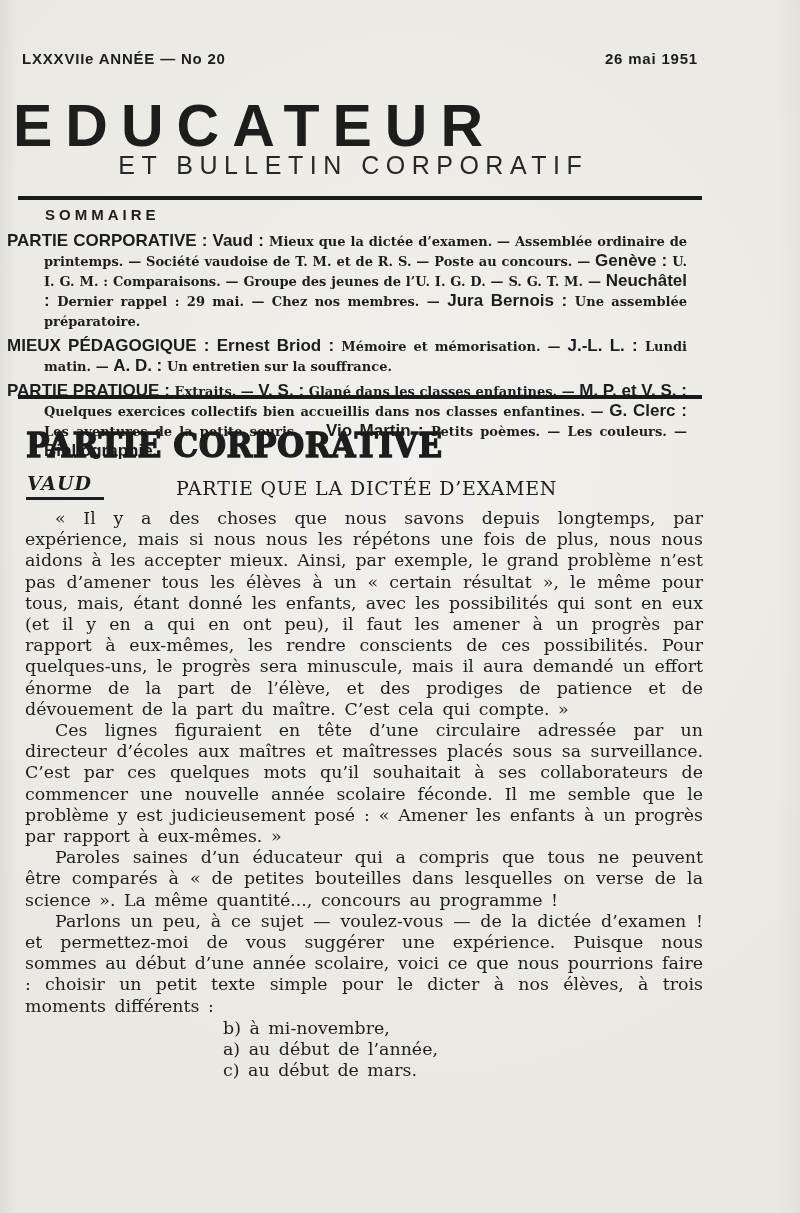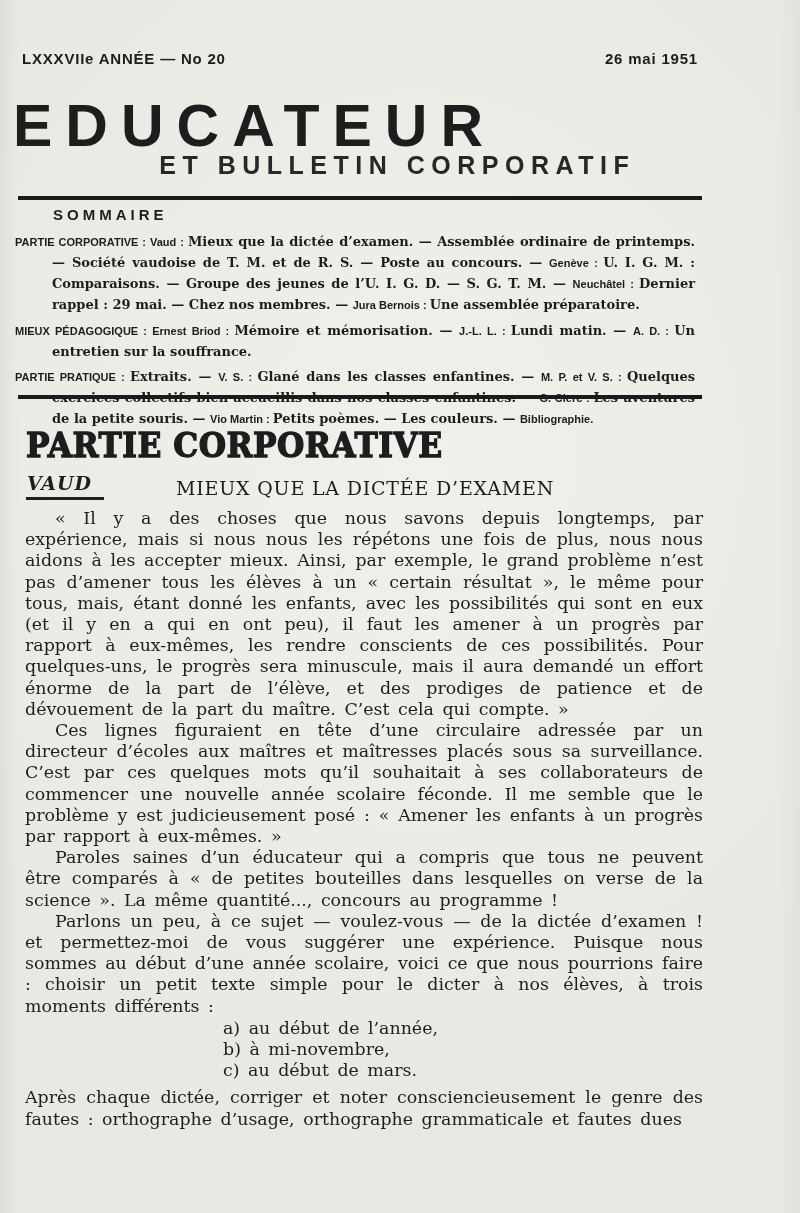--- a/index.html
+++ b/index.html
@@ -35,49 +35,48 @@
     font-family: "Liberation Sans", sans-serif;
     font-weight: 700; font-size: 59px;
     letter-spacing: 13px; text-indent: 13px;
     white-space: nowrap;
   }
   .journal-subtitle {
     position: absolute;
     top: 151px; left: 0; width: 700px;
     text-align: center;
     font-family: "Liberation Sans", sans-serif;
-    font-weight: 700; font-size: 25px;
+    font-weight: 400; font-size: 25px;
     letter-spacing: 6.5px; text-indent: 6.5px;
     color: #272727;
     white-space: nowrap;
-    padding-left: 44px;
   }
   .rule {
     position: absolute; left: 18px; width: 684px; height: 4px;
     background: #1a1a1a;
   }
   .rule-top { top: 196px; }
   .rule-bottom { top: 395px; }
 
   
-  .sommaire { position: absolute; top: 206px; left: 15px; width: 680px; }
+  .sommaire { position: absolute; top: 206px; left: 7px; width: 680px; }
   .sommaire-heading {
     font-family: "Liberation Sans", sans-serif;
     font-weight: 700; font-size: 15px; letter-spacing: 4px;
     margin: 0 0 8px 38px;
   }
   .sommaire-entry {
     padding-left: 37px; text-indent: -37px;
     text-align: justify;
     line-height: 19px;
     margin: 0 0 5px 0;
   }
   .run-b {
     font-family: "Liberation Sans", sans-serif;
-    font-weight: 700; font-size: 11px;
+    font-weight: 700; font-size: 17px;
   }
   .run-i {
     font-family: "DejaVu Serif", serif;
     font-weight: 700; font-size: 13px;
   }
 
   
   .section-heading {
     position: absolute; top: 429px; left: 26px;
     font-family: "DejaVu Serif", serif;
@@ -137,29 +136,28 @@
     <p class="sommaire-entry"><span class="run-b">MIEUX PÉDAGOGIQUE : </span><span class="run-b">Ernest Briod : </span><span class="run-i">Mémoire et mémorisation. — </span><span class="run-b">J.-L. L. : </span><span class="run-i">Lundi matin. — </span><span class="run-b">A. D. : </span><span class="run-i">Un entretien sur la souffrance.</span></p>
     <p class="sommaire-entry"><span class="run-b">PARTIE PRATIQUE : </span><span class="run-i">Extraits. — </span><span class="run-b">V. S. : </span><span class="run-i">Glané dans les classes enfantines. — </span><span class="run-b">M. P. et V. S. : </span><span class="run-i">Quelques exercices collectifs bien accueillis dans nos classes enfantines. — </span><span class="run-b">G. Clerc : </span><span class="run-i">Les aventures de la petite souris. — </span><span class="run-b">Vio Martin : </span><span class="run-i">Petits poèmes. — Les couleurs. — </span><span class="run-b">Bibliographie.</span></p>
   </div>
 
   <div class="rule rule-bottom"></div>
 
   <div class="section-heading">PARTIE CORPORATIVE</div>
 
   <div class="article-head">
     <span class="region-label">VAUD</span>
-    <span class="article-title">MIEUX QUE LA DICTÉE D’EXAMEN</span>
+    <span class="article-title">PARTIE QUE LA DICTÉE D’EXAMEN</span>
   </div>
 
   <div class="article-body">
     <p>« Il y a des choses que nous savons depuis longtemps, par expérience, mais si nous nous les répétons une fois de plus, nous nous aidons à les accepter mieux. Ainsi, par exemple, le grand problème n’est pas d’amener tous les élèves à un « certain résultat », le même pour tous, mais, étant donné les enfants, avec les possibilités qui sont en eux (et il y en a qui en ont peu), il faut les amener à un progrès par rapport à eux-mêmes, les rendre conscients de ces possibilités. Pour quelques-uns, le progrès sera minuscule, mais il aura demandé un effort énorme de la part de l’élève, et des prodiges de patience et de dévouement de la part du maître. C’est cela qui compte. »</p>
     <p>Ces lignes figuraient en tête d’une circulaire adressée par un directeur d’écoles aux maîtres et maîtresses placés sous sa surveillance. C’est par ces quelques mots qu’il souhaitait à ses collaborateurs de commencer une nouvelle année scolaire féconde. Il me semble que le problème y est judicieusement posé : « Amener les enfants à un progrès par rapport à eux-mêmes. »</p>
     <p>Paroles saines d’un éducateur qui a compris que tous ne peuvent être comparés à « de petites bouteilles dans lesquelles on verse de la science ». La même quantité..., concours au programme !</p>
     <p>Parlons un peu, à ce sujet — voulez-vous — de la dictée d’examen ! et permettez-moi de vous suggérer une expérience. Puisque nous sommes au début d’une année scolaire, voici ce que nous pourrions faire : choisir un petit texte simple pour le dicter à nos élèves, à trois moments différents :</p>
     <div class="dictation-list">
+      <div class="list-line">b) à mi-novembre,</div>
       <div class="list-line">a) au début de l’année,</div>
-      <div class="list-line">b) à mi-novembre,</div>
       <div class="list-line">c) au début de mars.</div>
     </div>
-    <p class="closing-paragraph">Après chaque dictée, corriger et noter consciencieusement le genre des fautes : orthographe d’usage, orthographe grammaticale et fautes dues</p>
   </div>
 
 </div>
 
 </body></html>

